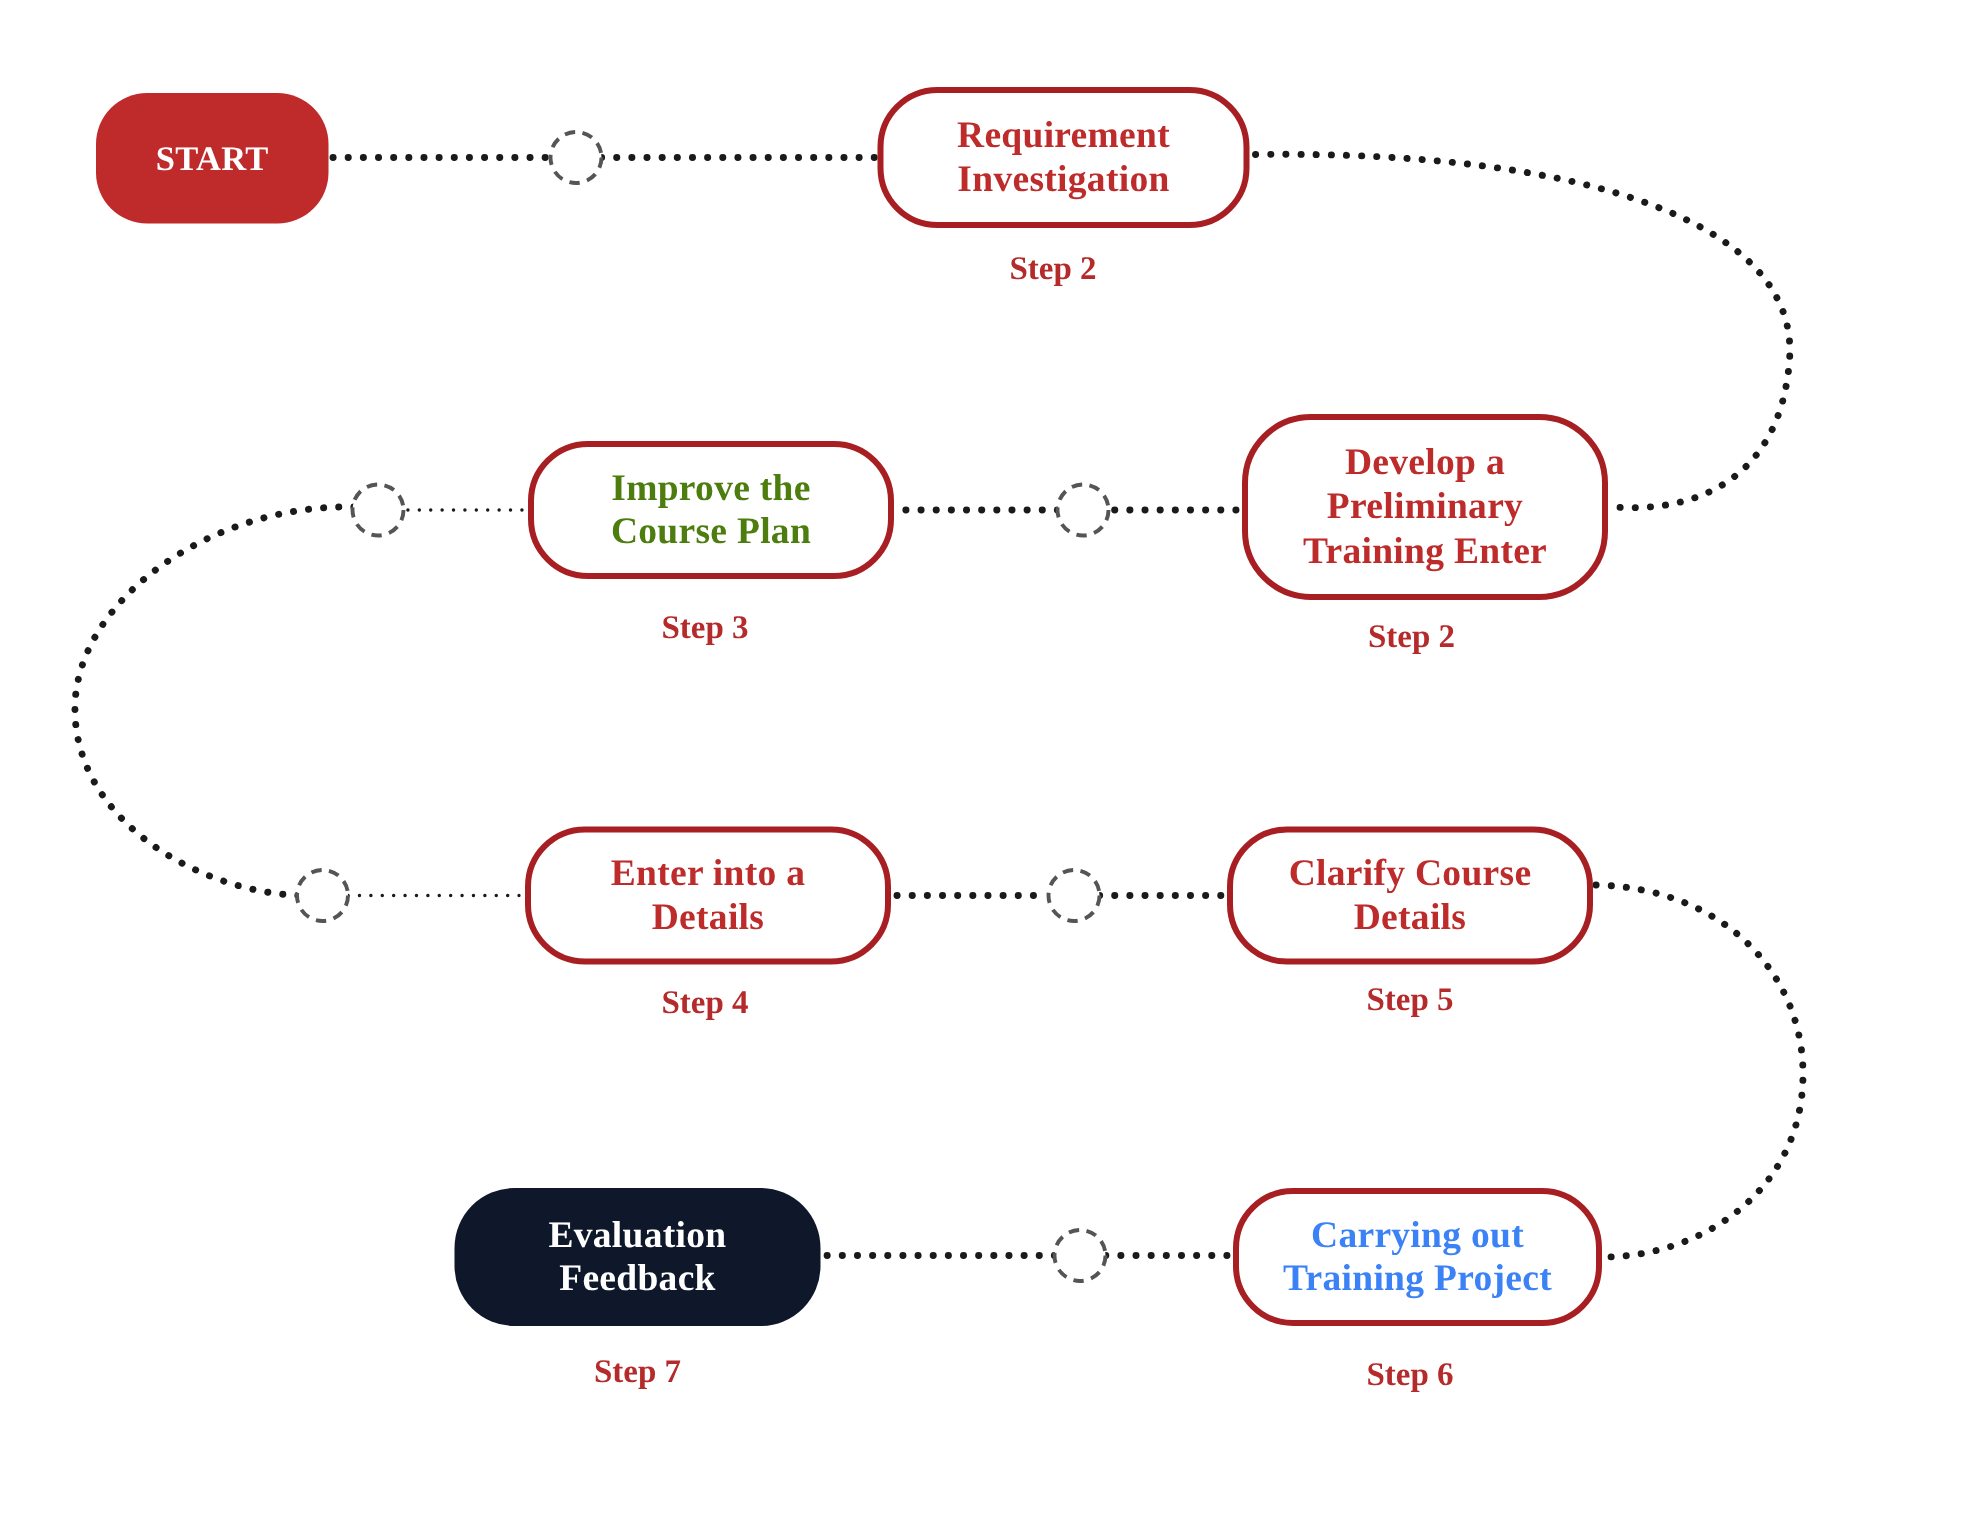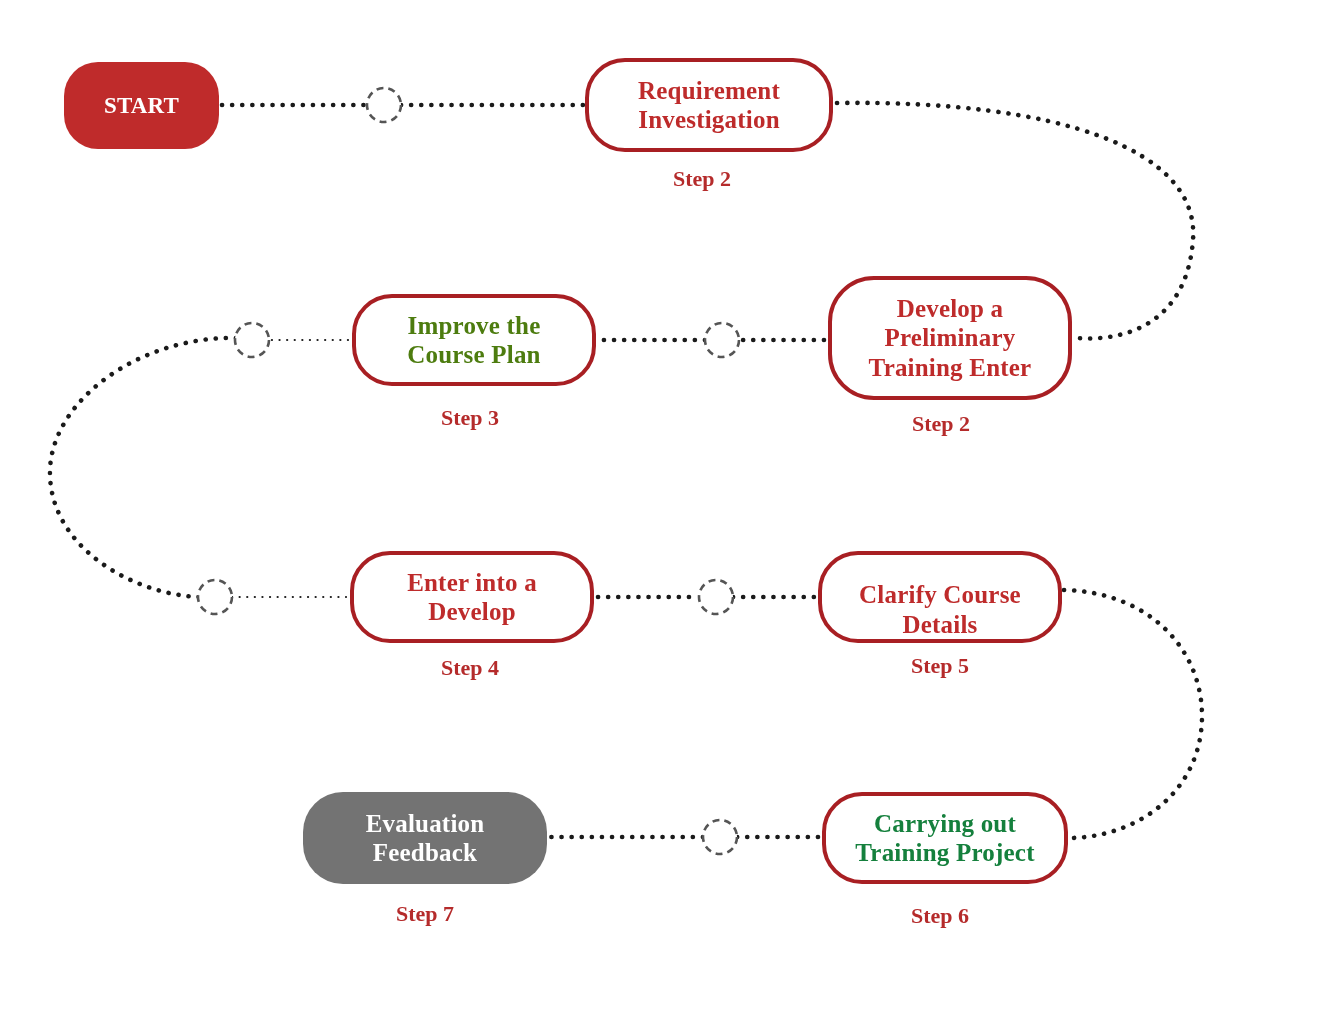--- a/index.html
+++ b/index.html
@@ -99,31 +99,31 @@
         <span class="node-label">Develop a
 Preliminary
 Training Enter</span>
       </div>
       <div class="node outline" style="left: 352px; top: 294px; width: 244px; height: 92px; border-radius: 40px; font-size: 25px; border-color: rgb(168, 31, 35); color: #4d7c0f;">
         <span class="node-label">Improve the
 Course Plan</span>
       </div>
       <div class="node outline" style="left: 350px; top: 551px; width: 244px; height: 92px; border-radius: 40px; font-size: 25px; border-color: rgb(168, 31, 35); color: rgb(190, 43, 43);">
         <span class="node-label">Enter into a
-Develop</span>
+Details</span>
       </div>
-      <div class="node outline" style="left: 818px; top: 551px; width: 244px; height: 92px; border-radius: 40px; font-size: 25px; border-color: rgb(168, 31, 35); color: rgb(190, 43, 43); align-items: flex-end;">
+      <div class="node outline" style="left: 818px; top: 551px; width: 244px; height: 92px; border-radius: 40px; font-size: 25px; border-color: rgb(168, 31, 35); color: rgb(190, 43, 43);">
         <span class="node-label">Clarify Course
 Details</span>
       </div>
-      <div class="node outline" style="left: 822px; top: 792px; width: 246px; height: 92px; border-radius: 40px; font-size: 25px; border-color: rgb(168, 31, 35); color: #15803d;">
+      <div class="node outline" style="left: 822px; top: 792px; width: 246px; height: 92px; border-radius: 40px; font-size: 25px; border-color: rgb(168, 31, 35); color: #3b82f6;">
         <span class="node-label">Carrying out
 Training Project</span>
       </div>
-      <div class="node filled" style="left: 303px; top: 792px; width: 244px; height: 92px; border-radius: 40px; font-size: 25px; background: #737373; color: rgb(255, 255, 255);">
+      <div class="node filled" style="left: 303px; top: 792px; width: 244px; height: 92px; border-radius: 40px; font-size: 25px; background: #0f172a; color: rgb(255, 255, 255);">
         <span class="node-label">Evaluation
 Feedback</span>
       </div>
     </div>
   <div id="caption-layer">
       <div class="step-caption" style="left: 622px; top: 166px; width: 160px;">Step 2</div>
       <div class="step-caption" style="left: 861px; top: 411px; width: 160px;">Step 2</div>
       <div class="step-caption" style="left: 390px; top: 405px; width: 160px;">Step 3</div>
       <div class="step-caption" style="left: 390px; top: 655px; width: 160px;">Step 4</div>
       <div class="step-caption" style="left: 860px; top: 653px; width: 160px;">Step 5</div>

